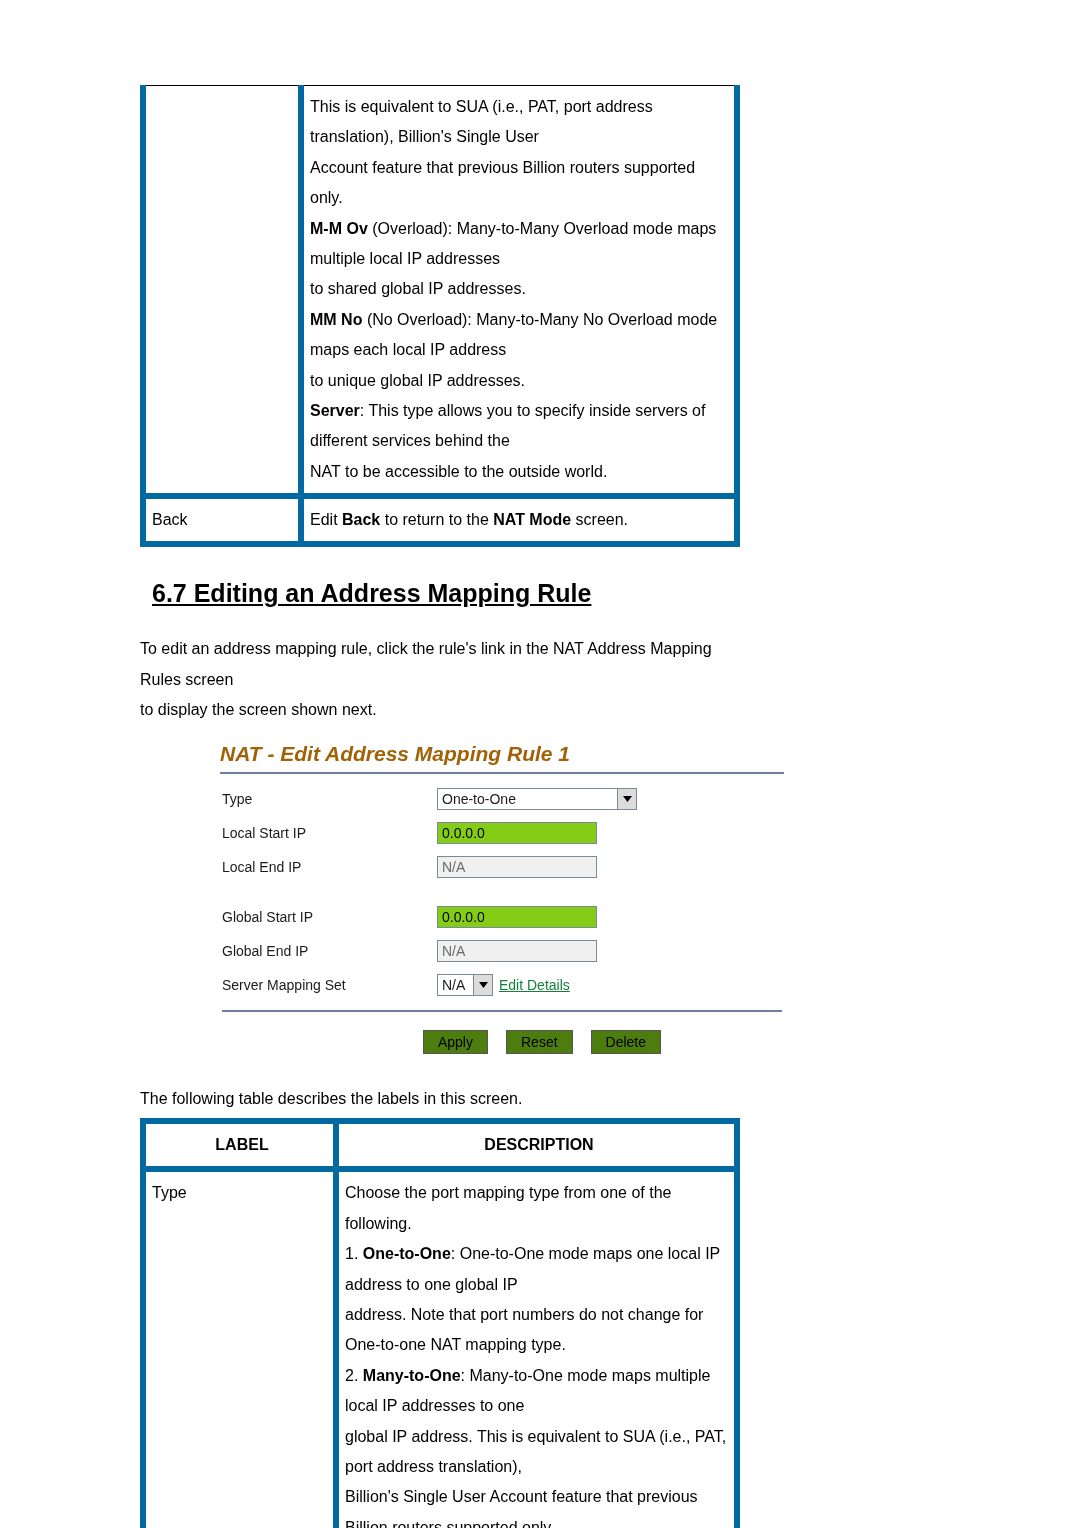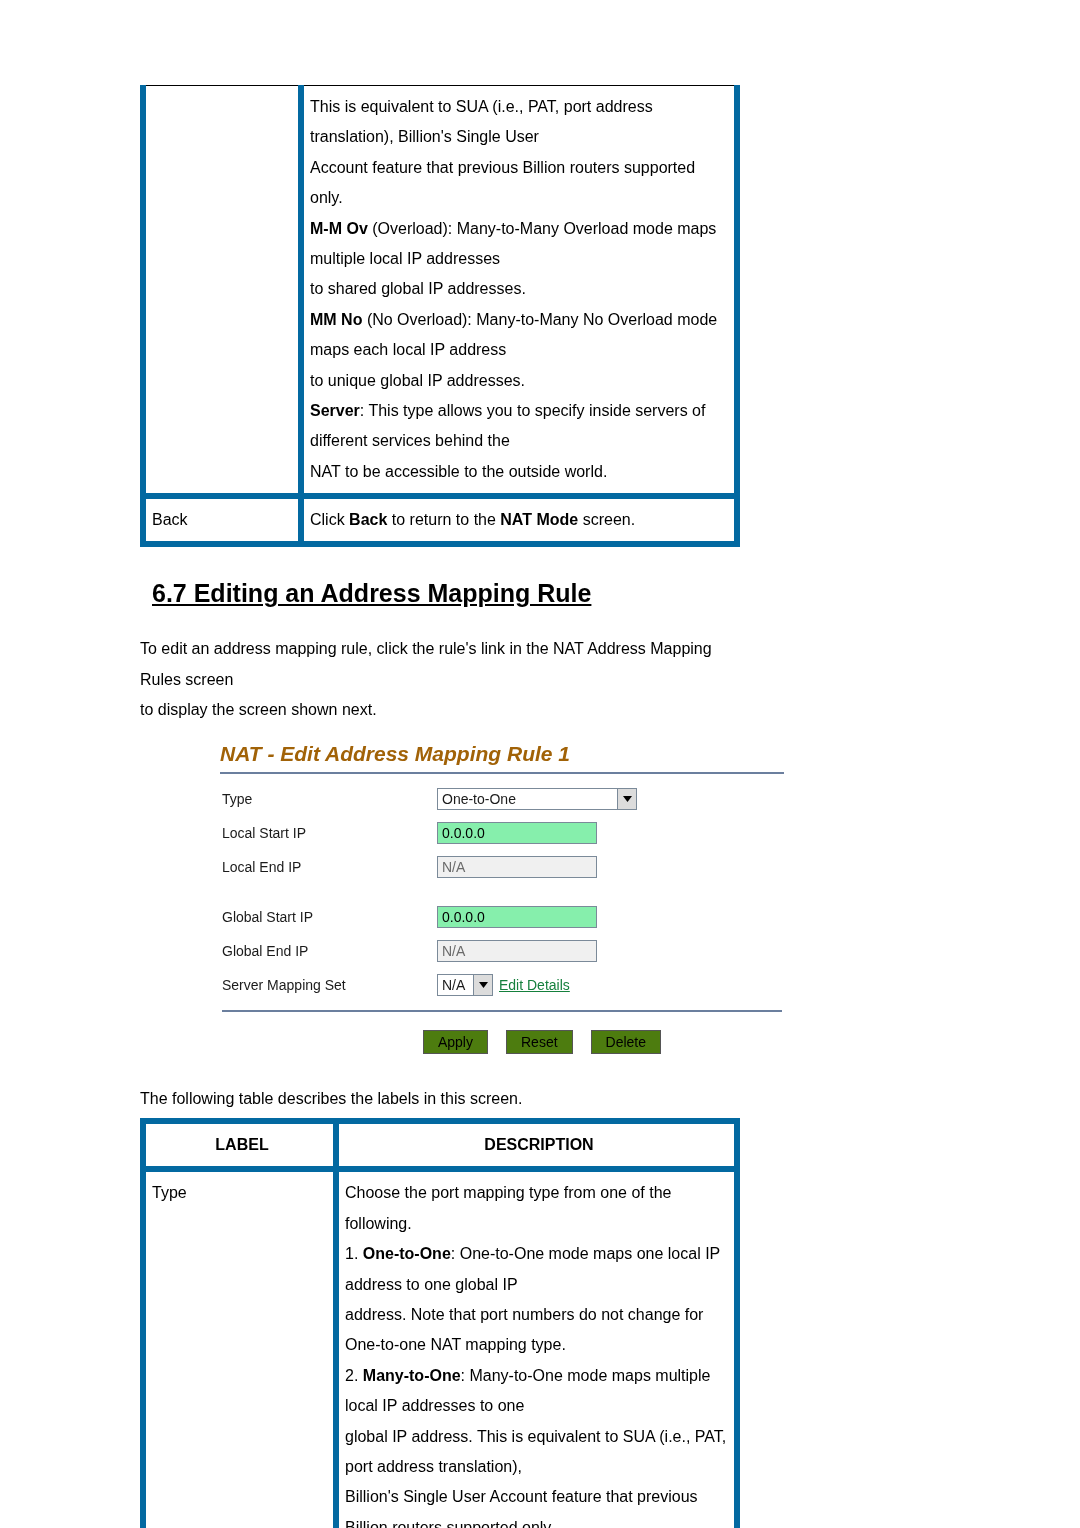--- a/index.html
+++ b/index.html
@@ -79,21 +79,21 @@
   }
   .flabel {
     width: 215px;
   }
   .ftext {
     font-family: Verdana, Geneva, sans-serif;
     font-size: 14px;
     width: 160px;
     height: 22px;
     border: 1px solid #7b8a99;
-    background: #86efac;
+    background: #84cc16;
     padding: 1px 4px;
     box-sizing: border-box;
   }
   .disabled {
     background: #f0f0f0;
     color: #6b6b6b;
   }
   .fselect {
     position: relative;
     display: inline-flex;
@@ -151,21 +151,21 @@
 
   <table class="doc">
     <tbody>
         <tr>
       <td style="width:140px; border-top:1px solid #000;"></td>
       <td id="t1desc" style="border-top:1px solid #000;">This is equivalent to SUA (i.e., PAT, port address translation), Billion's Single User<br>Account feature that previous Billion routers supported only.<br><b>M-M Ov</b> (Overload): Many-to-Many Overload mode maps multiple local IP addresses<br>to shared global IP addresses.<br><b>MM No</b> (No Overload): Many-to-Many No Overload mode maps each local IP address<br>to unique global IP addresses.<br><b>Server</b>: This type allows you to specify inside servers of different services behind the<br>NAT to be accessible to the outside world.</td>
     </tr>
     <tr>
       <td>Back</td>
       <td>
-        <span>Click </span><b>Back</b><span> to return to the </span><b>NAT Mode</b><span> screen.</span>
+        <span>Edit </span><b>Back</b><span> to return to the </span><b>NAT Mode</b><span> screen.</span>
       </td>
     </tr>
   </tbody>
     </table>
 
   <h2 class="section">6.7 Editing an Address Mapping Rule</h2>
 
   <p class="para">
     <span>To edit an address mapping rule, click the rule's link in the NAT Address Mapping Rules screen</span><br>
     <span>to display the screen shown next.</span>

